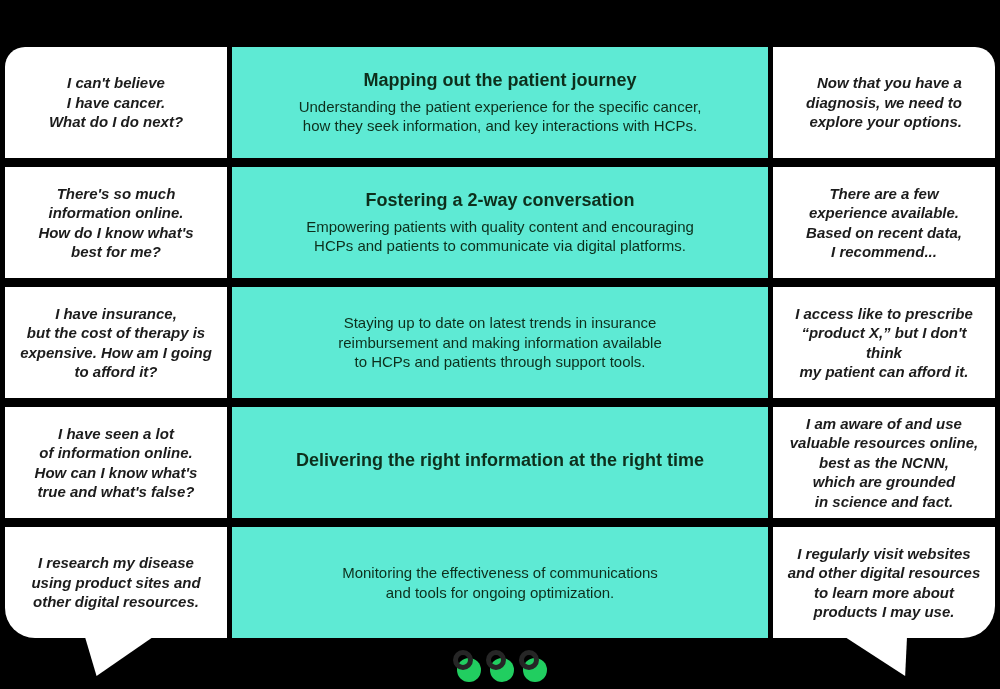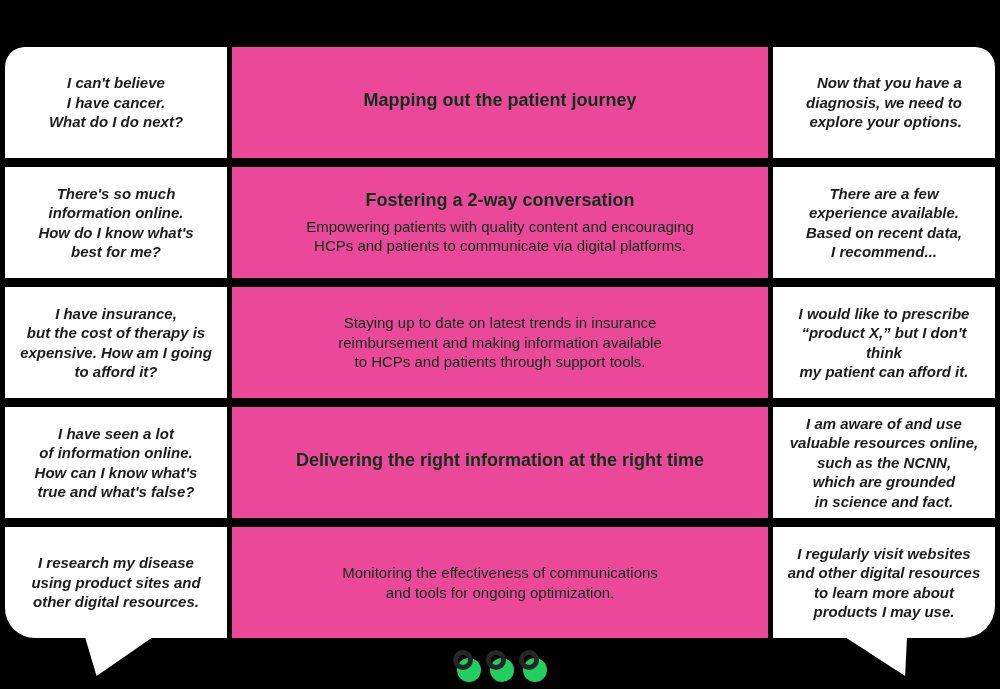--- a/index.html
+++ b/index.html
@@ -30,21 +30,21 @@
     font-weight:600;
     font-size:15px;
     line-height:1.3;
     white-space:pre-line;
   }
   .br-tl{border-top-left-radius:20px;}
   .br-tr{border-top-right-radius:20px;text-align:right;}
   .br-bl{border-bottom-left-radius:30px;}
   .br-br{border-bottom-right-radius:32px;}
   .panel{
-    background:#ec4899;
+    background:#5eead4;
     color:#0d2f1c;
     display:flex;flex-direction:column;
     align-items:center;justify-content:center;
     text-align:center;
     padding:8px 3px;
     box-sizing:border-box;
   }
   .panel-title{
     font-weight:700;
     font-size:18px;
@@ -91,20 +91,22 @@
 <body>
 
 <div class="board">
 
   <div class="row">
     <div class="bubble br-tl">I can't believe
 I have cancer.
 What do I do next?</div>
     <div class="panel">
       <div class="panel-title">Mapping out the patient journey</div>
+      <div class="panel-desc">Understanding the patient experience for the specific cancer,
+how they seek information, and key interactions with HCPs.</div>
     </div>
     <div class="bubble br-tr">Now that you have a
 diagnosis, we need to
 explore your options.</div>
   </div>
 
   <div class="row">
     <div class="bubble">There's so much
 information online.
 How do I know what's
@@ -123,36 +125,36 @@
   <div class="row">
     <div class="bubble">I have insurance,
 but the cost of therapy is
 expensive. How am I going
 to afford it?</div>
     <div class="panel">
       <div class="panel-desc">Staying up to date on latest trends in insurance
 reimbursement and making information available
 to HCPs and patients through support tools.</div>
     </div>
-    <div class="bubble">I would like to prescribe
+    <div class="bubble">I access like to prescribe
 “product X,” but I don't think
 my patient can afford it.</div>
   </div>
 
   <div class="row">
     <div class="bubble">I have seen a lot
 of information online.
 How can I know what's
 true and what's false?</div>
     <div class="panel">
       <div class="panel-title">Delivering the right information at the right time</div>
     </div>
     <div class="bubble">I am aware of and use
 valuable resources online,
-such as the NCNN,
+best as the NCNN,
 which are grounded
 in science and fact.</div>
   </div>
 
   <div class="row">
     <div class="bubble br-bl">I research my disease
 using product sites and
 other digital resources.</div>
     <div class="panel">
       <div class="panel-desc">Monitoring the effectiveness of communications

